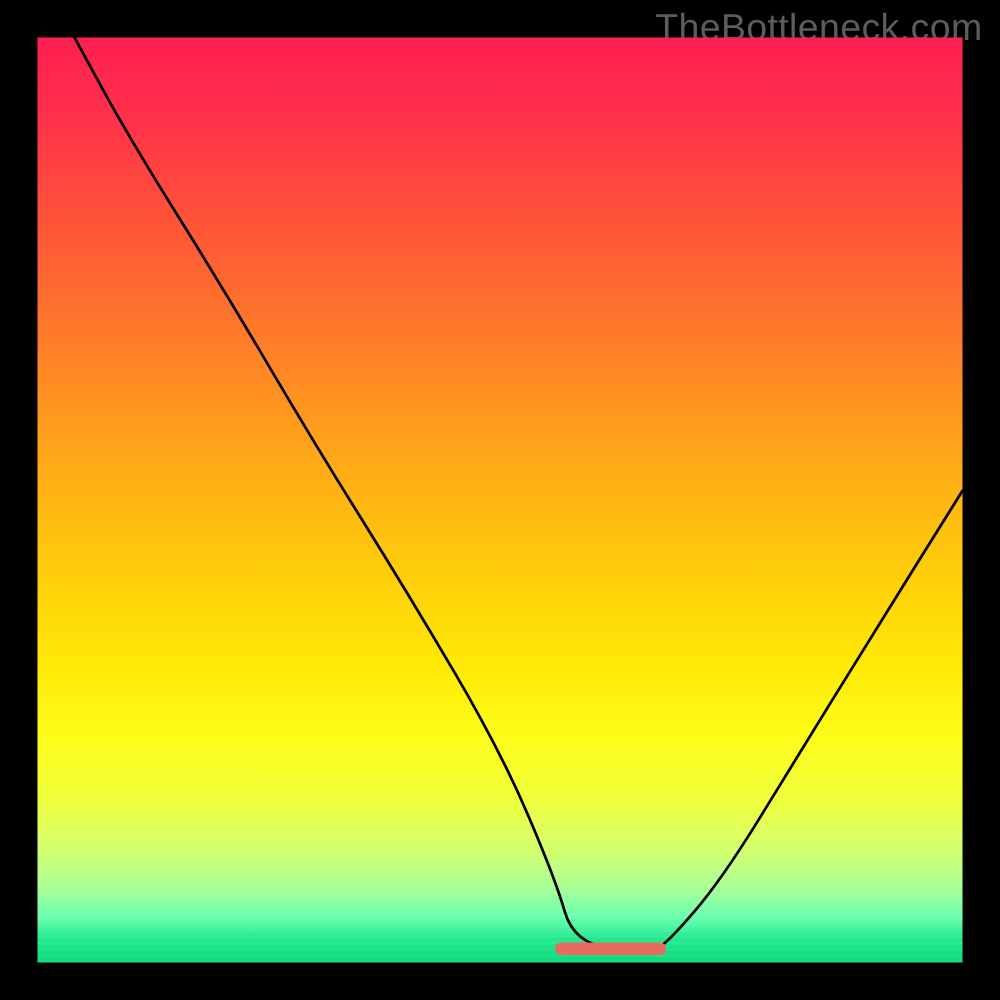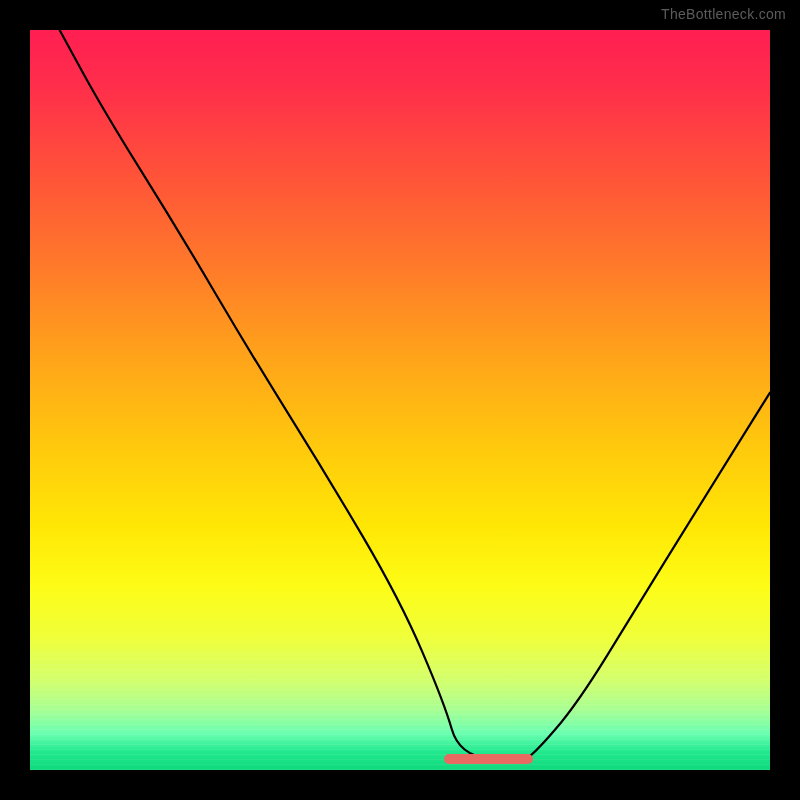--- a/index.html
+++ b/index.html
@@ -9,21 +9,21 @@
     height: 800px;
     background: #000;
     font-family: Arial, Helvetica, sans-serif;
     overflow: hidden;
   }
   .attribution {
     position: absolute;
     top: 6px;
     right: 14px;
     color: #5c5c5c;
-    font-size: 14px;
+    font-size: 30px;
     font-weight: 500;
     letter-spacing: 0.3px;
   }
   .chart {
     position: absolute;
     left: 30px;
     top: 30px;
     width: 740px;
     height: 740px;
     background: linear-gradient(

